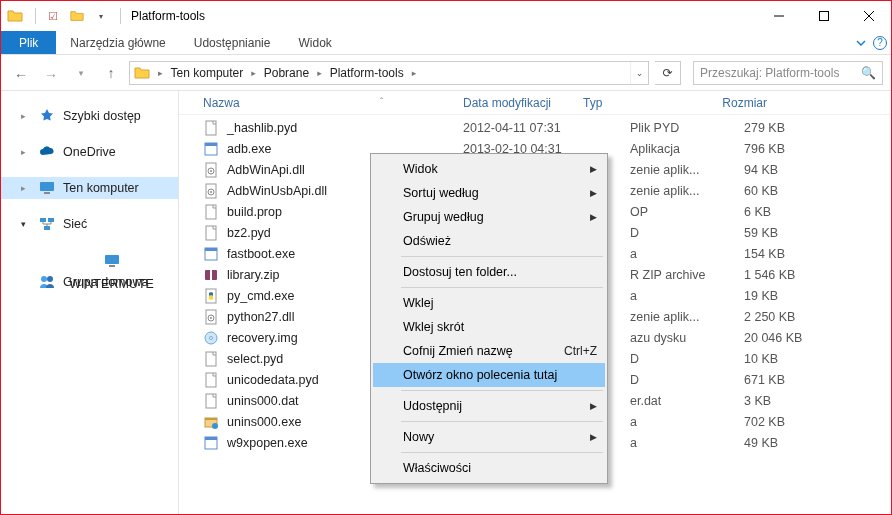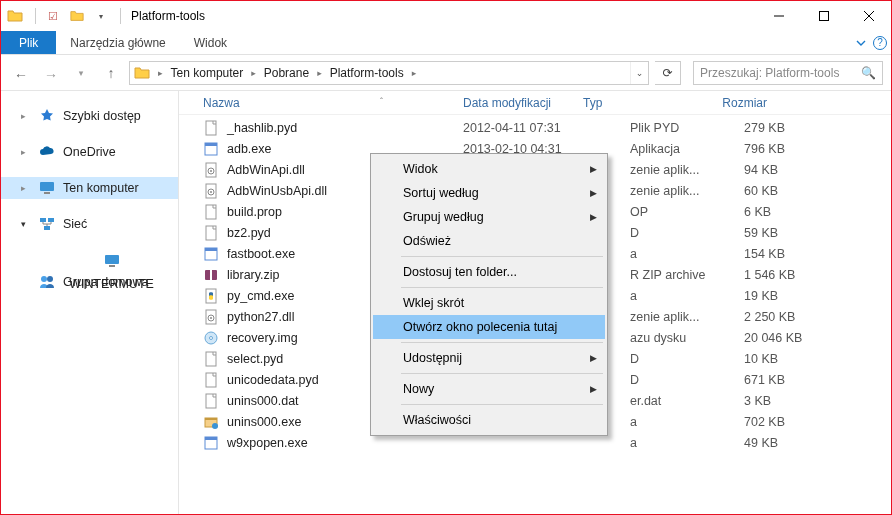--- a/index.html
+++ b/index.html
@@ -113,20 +113,21 @@
           <svg viewBox="0 0 10 10">
             <path d="M0 0l10 10M10 0L0 10" stroke="#000"></path>
           </svg>
         </div>
     </div>
   </div>
 
   <div class="ribbon">
     <div class="tab file">Plik</div>
     <div class="tab">Narzędzia główne</div>
+    <div class="tab">Udostępnianie</div>
     <div class="tab">Widok</div>
     <div class="help">
       <svg width="12" height="12" viewBox="0 0 12 12">
           <path d="M2 4l4 4 4-4" fill="none" stroke="#1979ca" stroke-width="1.4"></path>
         </svg>
       <span style="margin-left:6px;width:14px;height:14px;border:1px solid #1979ca;border-radius:50%;display:inline-flex;align-items:center;justify-content:center;font-size:10px;color:#1979ca;">?</span>
     </div>
   </div>
 
   <div class="navbar">
@@ -446,21 +447,28 @@
       </div>
     <div class="cm-item">
         <span>Odśwież</span>
       </div>
     <div class="cm-sep"></div>
     <div class="cm-item">
         <span>Dostosuj ten folder...</span>
       </div>
     <div class="cm-sep"></div>
     <div class="cm-item">
+        <span>Wklej</span>
+      </div>
+    <div class="cm-item">
         <span>Wklej skrót</span>
+      </div>
+    <div class="cm-item">
+        <span>Cofnij Zmień nazwę</span>
+        <span class="shortcut">Ctrl+Z</span>
       </div>
     <div class="cm-item sel">
         <span>Otwórz okno polecenia tutaj</span>
       </div>
     <div class="cm-sep"></div>
     <div class="cm-item">
         <span>Udostępnij</span>
         <span class="arrow">▶</span>
       </div>
     <div class="cm-sep"></div>

